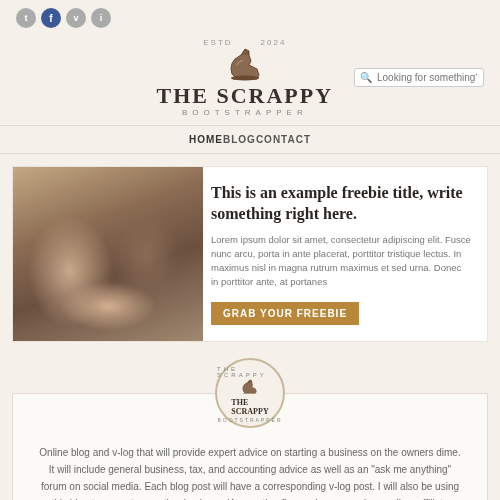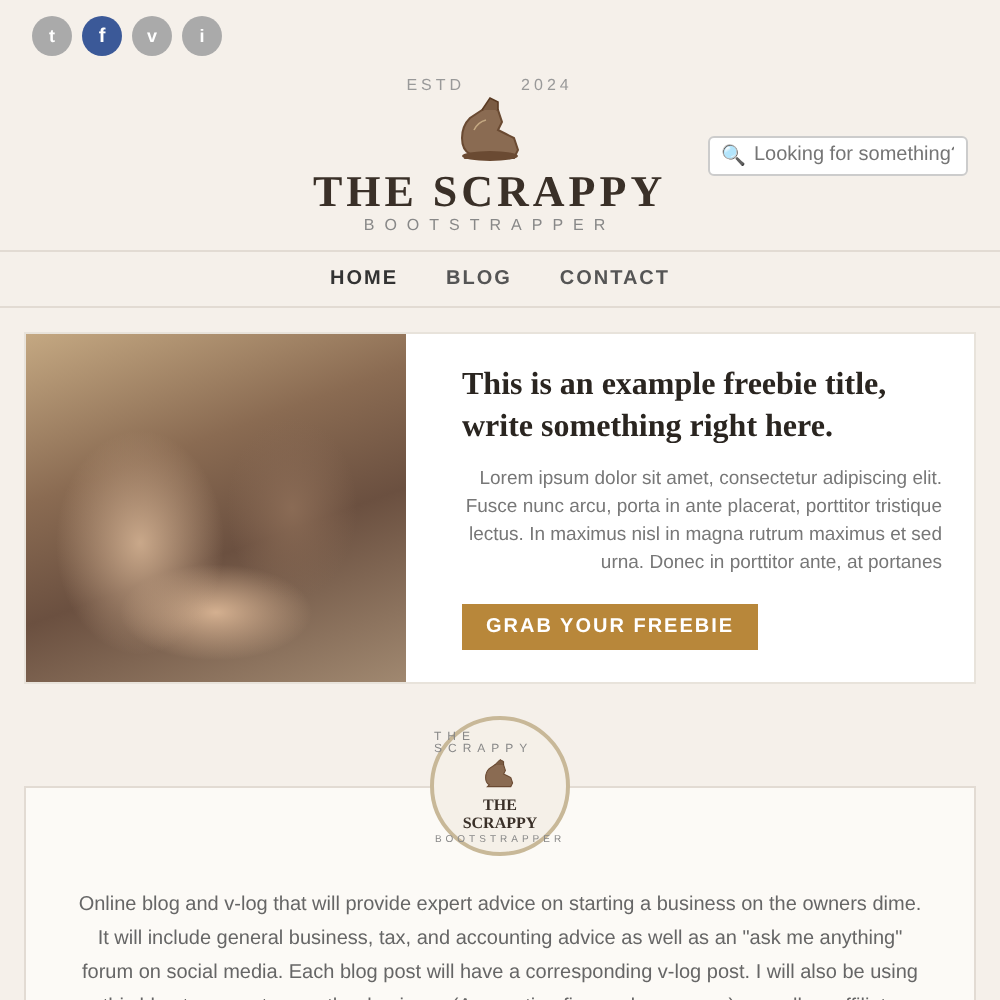--- a/index.html
+++ b/index.html
@@ -110,21 +110,20 @@
       font-family: Arial, sans-serif;
       text-align: center;
       margin-top: 1px;
     }
 
     
     .nav {
       display: flex;
       justify-content: center;
       align-items: center;
-      gap: 24px;
       padding: 8px 15px;
       background: #f5f0ea;
       border-top: 1px solid #e2dbd3;
       border-bottom: 1px solid #e2dbd3;
       margin-top: 4px;
     }
     .nav-item {
       font-size: 10px;
       font-family: Arial, sans-serif;
       color: #555;
@@ -155,38 +154,37 @@
       width: 100%;
       height: 100%;
       background:
         radial-gradient(ellipse 60px 80px at 30% 60%, #c9a88a 0%, transparent 70%),
         radial-gradient(ellipse 50px 70px at 70% 50%, #8a6b55 0%, transparent 65%),
         radial-gradient(ellipse 80px 40px at 50% 80%, #d4b090 0%, transparent 60%),
         linear-gradient(160deg, #c4a882 0%, #8a6b52 35%, #6b5040 60%, #a08870 100%);
     }
 
     .hero-content {
-      padding: 16px 16px 16px 28px;
+      padding: 16px 16px 16px 8px;
       flex: 1;
     }
     .hero-title {
       font-family: Georgia, serif;
       font-size: 16px;
       font-weight: bold;
       color: #2a2520;
       line-height: 1.3;
       margin-bottom: 8px;
     }
     .hero-body {
       font-size: 9.5px;
       color: #777;
       line-height: 1.5;
       margin-bottom: 12px;
       font-family: Arial, sans-serif;
-      text-align: right;
     }
     .hero-btn {
       background: #b8873a;
       color: #fff;
       border: none;
       padding: 6px 12px;
       font-size: 10px;
       letter-spacing: 1px;
       text-transform: uppercase;
       cursor: pointer;
@@ -223,21 +221,21 @@
     .circle-logo-boot {
       font-size: 18px;
       line-height: 1;
     }
     .circle-logo-title {
       font-family: Georgia, serif;
       font-size: 8px;
       font-weight: bold;
       color: #3a3028;
       line-height: 1.1;
-      text-align: center;
+      text-align: left;
     }
     .circle-logo-sub {
       font-size: 5px;
       letter-spacing: 2px;
       color: #888;
       font-family: Arial, sans-serif;
       text-transform: uppercase;
     }
 
     

